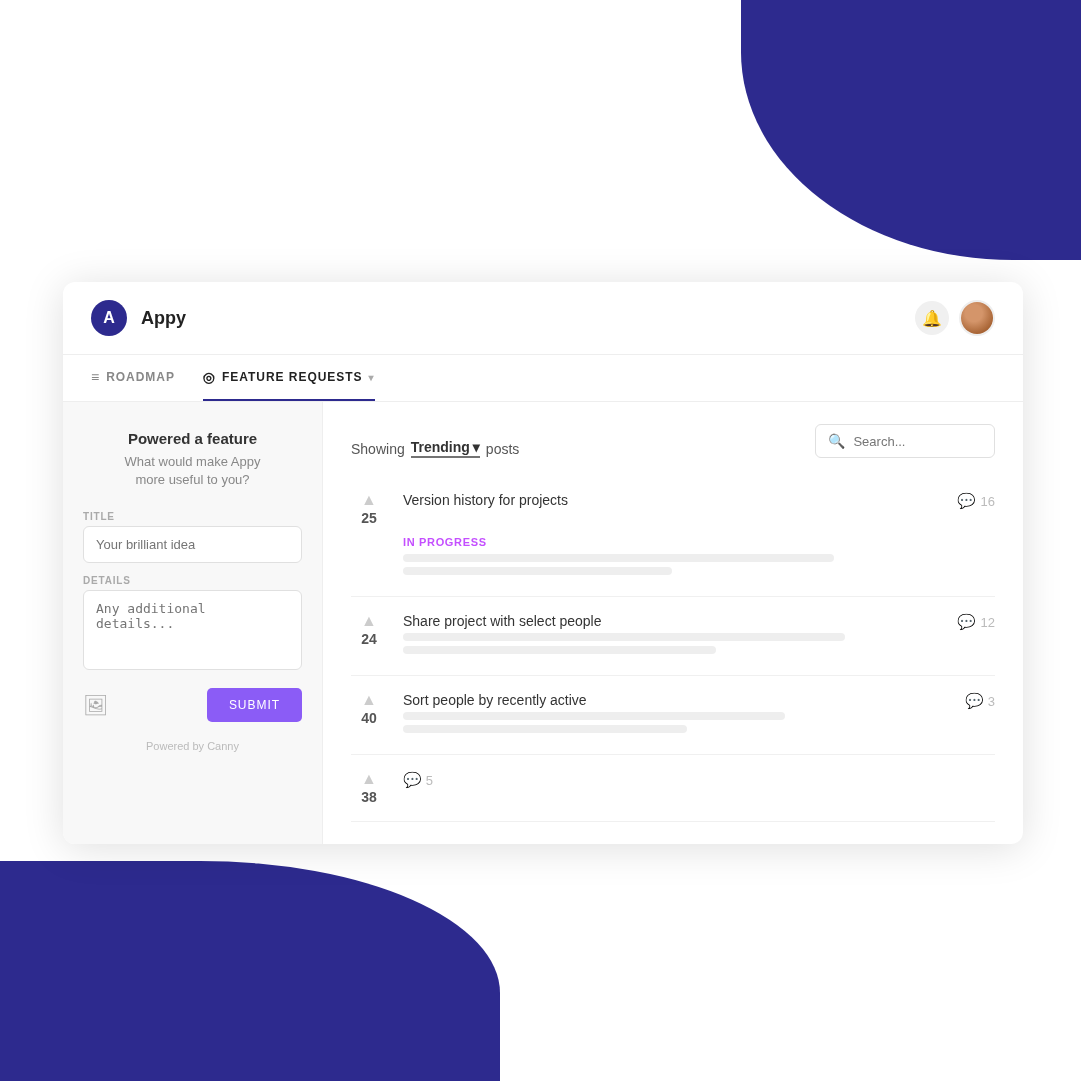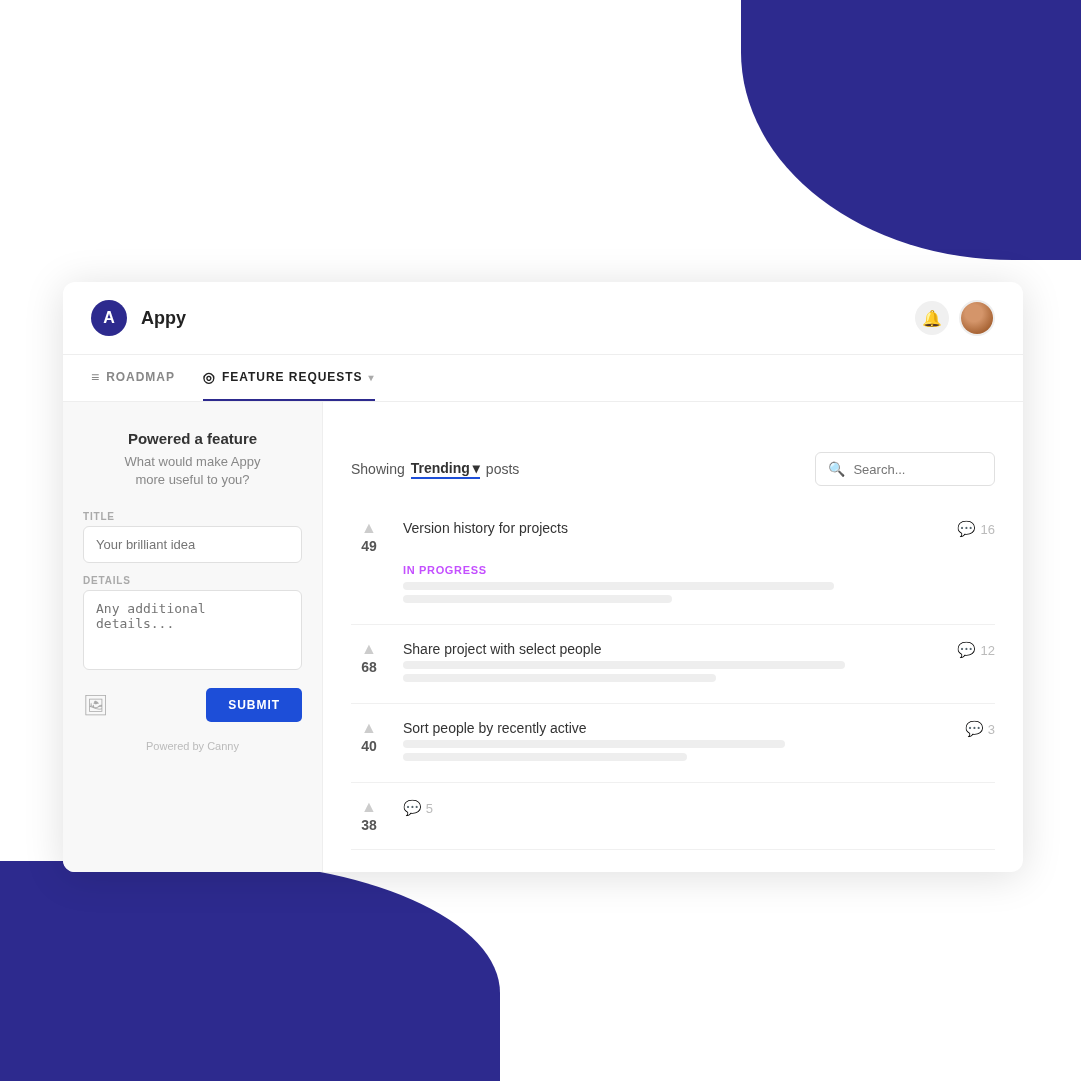--- a/index.html
+++ b/index.html
@@ -212,66 +212,65 @@
       margin-top: 14px;
     }
     .img-icon-btn {
       background: none;
       border: none;
       cursor: pointer;
       color: #aaa;
       font-size: 20px;
     }
     .submit-btn {
-      background: #1d4ed8;
+      background: #8b5cf6;
       color: #fff;
       border: none;
       border-radius: 5px;
       padding: 10px 22px;
       font-size: 12px;
-      font-weight: 700;
+      font-weight: 400;
       letter-spacing: 0.08em;
       cursor: pointer;
       text-transform: uppercase;
       text-align: right;
     }
     .powered-by {
       text-align: center;
       font-size: 11px;
       color: #bbb;
       margin-top: 18px;
     }
 
     
     .right-panel {
       flex: 1;
       padding: 22px 28px;
     }
     .right-header {
       display: flex;
-      align-items: center;
+      align-items: flex-end;
       justify-content: space-between;
       margin-bottom: 18px;
-      margin-top: 28px;
     }
     .showing-text {
       font-size: 14px;
       color: #555;
       display: flex;
       align-items: center;
       gap: 6px;
     }
     .trending-btn {
       display: inline-flex;
       align-items: center;
       gap: 3px;
       font-size: 14px;
       font-weight: 600;
       color: #333;
-      border-bottom: 2px solid #1d4ed8;
+      border-bottom: 2px solid #737373;
       padding-bottom: 1px;
       cursor: pointer;
       background: none;
       border-top: none;
       border-left: none;
       border-right: none;
     }
     .search-box {
       display: flex;
       align-items: center;
@@ -443,36 +442,36 @@
         <div class="search-box">
           <span class="search-icon">🔍</span>
           <input class="search-input" type="text" placeholder="Search..." style="">
         </div>
       </div>
 
       <div class="feature-list" id="feature-list">
       <div class="feature-item">
     <div class="vote-section">
       <span class="vote-arrow">▲</span>
-      <span class="vote-count">49</span>
+      <span class="vote-count">25</span>
     </div>
     <div class="feature-content">
       <div class="feature-title">Version history for projects</div>
       <div class="status-badge status-in-progress">IN PROGRESS</div>
       <div class="skeleton-line" style="width:80%"></div><div class="skeleton-line" style="width:50%"></div>
     </div>
     <div class="comment-section">
       <span class="comment-icon">💬</span>
       <span>16</span>
     </div>
   </div>
           <div class="feature-item">
     <div class="vote-section">
       <span class="vote-arrow">▲</span>
-      <span class="vote-count">68</span>
+      <span class="vote-count">24</span>
     </div>
     <div class="feature-content">
       <div class="feature-title">Share project with select people</div>
 
       <div class="skeleton-line" style="width:82%"></div>
               <div class="skeleton-line" style="width:58%"></div>
     </div>
     <div class="comment-section">
       <span class="comment-icon">💬</span>
       <span>12</span>

